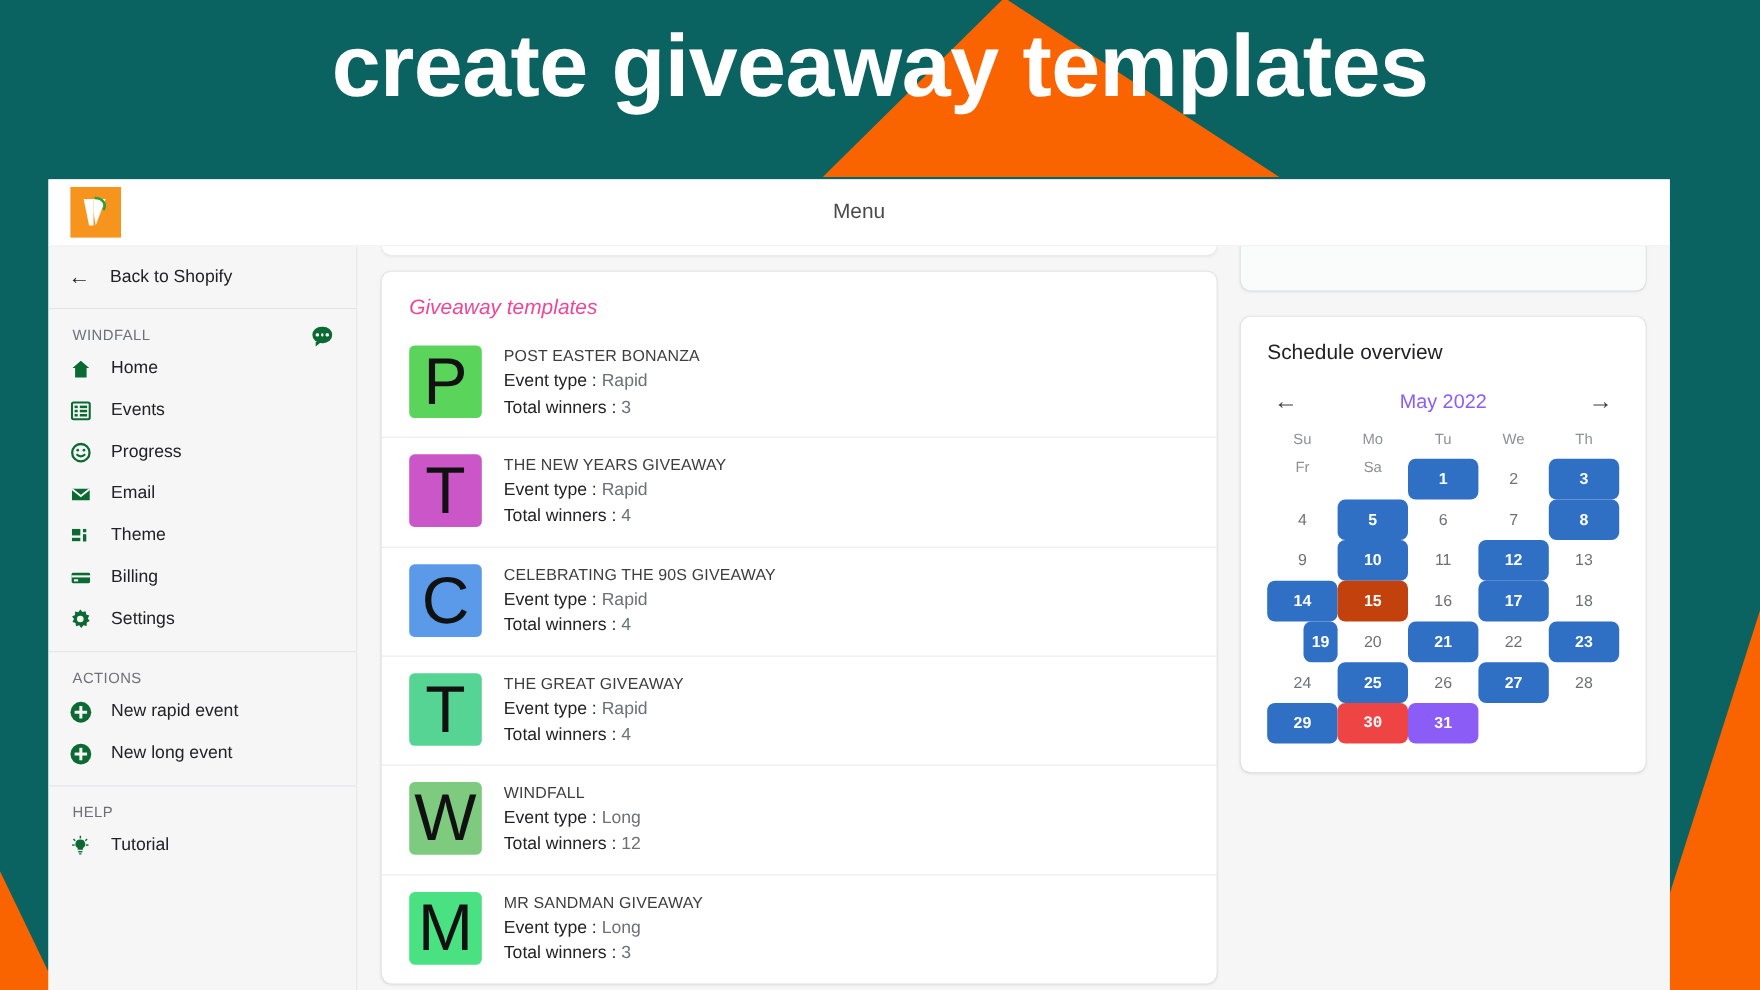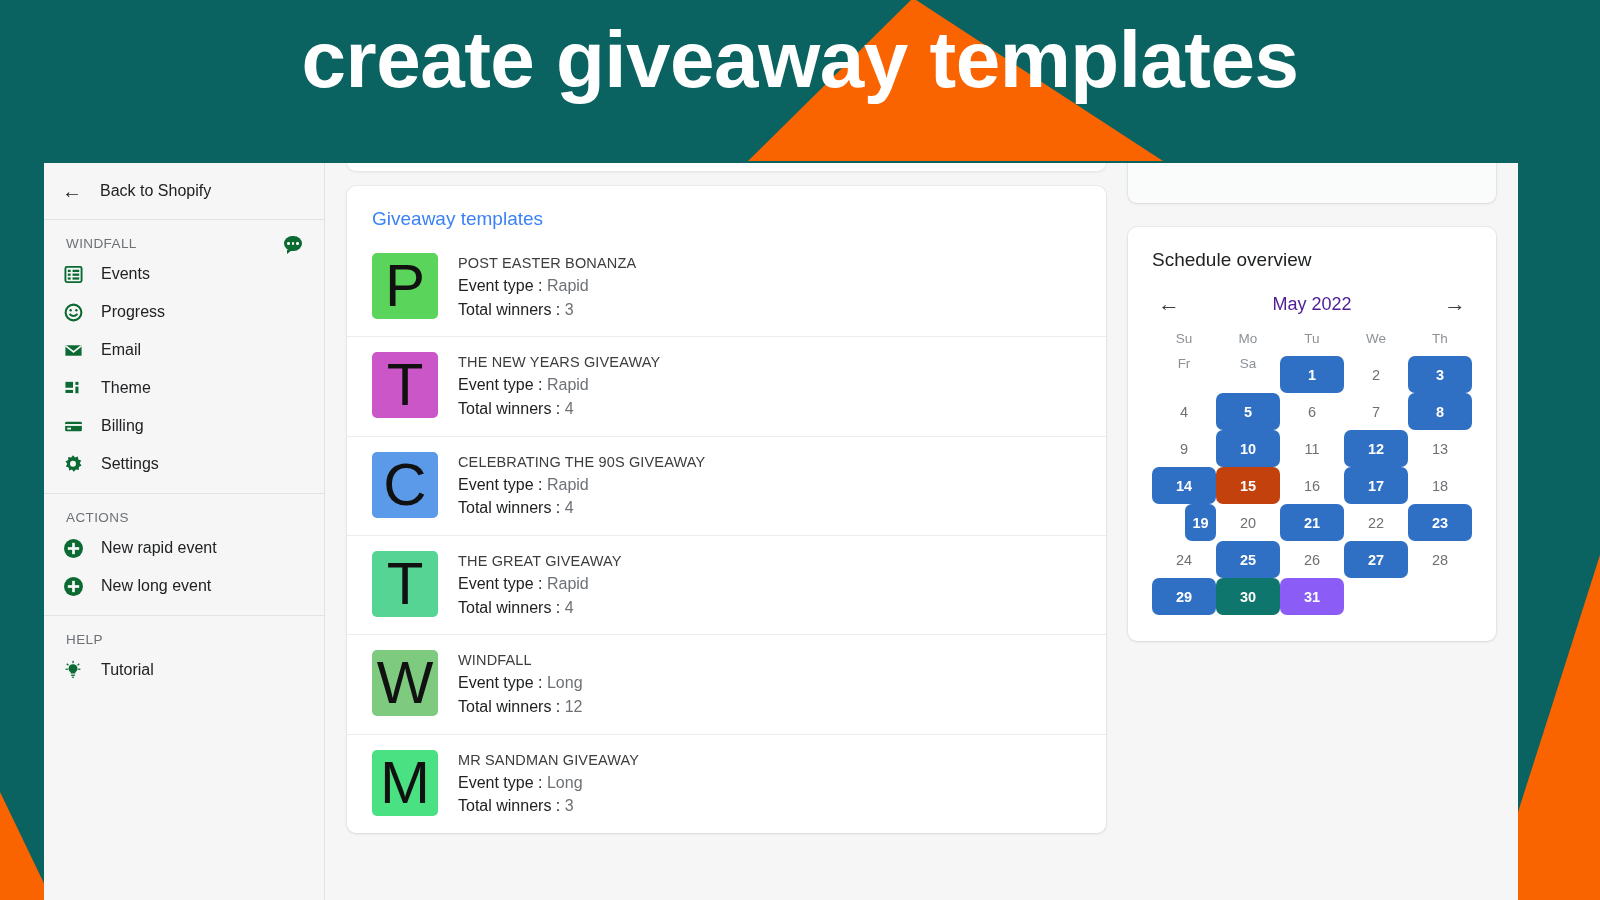--- a/index.html
+++ b/index.html
@@ -184,22 +184,23 @@
     height: 14px;
     margin-top: -6px;
     border-radius: 0 0 9px 9px;
     background: #ffffff;
     box-shadow: 0 1px 3px rgba(63,63,68,0.12);
   }
 
   .templates-card { margin-top: 15px; }
   .card-title {
     font-size: 19px;
-    color: #3b82f6;
+    color: #ec4899;
     padding: 22px 25px 8px 25px;
+    font-style: italic;
   }
 
   .tpl-row {
     display: flex;
     align-items: flex-start;
     gap: 20px;
     padding: 15px 25px 15px 25px;
     border-top: 1px solid #ececec;
     cursor: pointer;
   }
@@ -249,21 +250,21 @@
 
   .cal-nav {
     display: flex; align-items: center; justify-content: space-between;
     margin-bottom: 16px;
     padding: 0 4px;
   }
   .cal-arrow {
     font-size: 22px; color: #3d3d3d; cursor: pointer;
     width: 26px; text-align: center; line-height: 1;
   }
-  .cal-month { font-size: 18px; color: #4c1d95; }
+  .cal-month { font-size: 18px; color: #8b5cf6; }
 
   .cal-grid {
     display: grid;
     grid-template-columns: repeat(5, 1fr);
     row-gap: 0;
   }
   .cal-dow {
     text-align: center;
     font-size: 13.5px;
     color: #8c9196;
@@ -290,20 +291,30 @@
 <div id="stage">
 
   <div class="tri-top"></div>
   <div class="tri-right"></div>
   <div class="tri-left"></div>
 
   <div class="headline">create giveaway templates</div>
 
   <div class="app-window">
 
+    <div class="topbar">
+      <div class="logo-tile">
+        <svg width="30" height="32" viewBox="0 0 30 32" aria-hidden="true">
+          <path d="M4 4 L13 4 L13 28 L9 28 Z" fill="#ffffff"></path>
+          <path d="M13 4 L24 4 L15 28 L13 16 Z" fill="#ffffff"></path>
+          <path d="M14 3 C22 3 25 9 22 14" stroke="#2aa43a" stroke-width="2.4" fill="none"></path>
+        </svg>
+      </div>
+      <div class="topbar-title">Menu</div>
+    </div>
 
     <div class="app-body">
 
       <div class="sidebar">
 
         <div class="side-block" style="padding:6px 0;">
           <div class="back-row">
             <span class="back-arrow">←</span>
             <span>Back to Shopify</span>
           </div>
@@ -312,20 +323,28 @@
         <div class="side-block">
           <div class="side-head">
             <span>WINDFALL</span>
             <span class="chat-bubble">
               <span class="chat-dot"></span>
                 <span class="chat-dot"></span>
                 <span class="chat-dot"></span>
             </span>
           </div>
 
+          <div class="nav-item">
+            <span class="nav-ico">
+              <svg width="19" height="19" viewBox="0 0 20 20">
+                  <path d="M10 2 L18 9 L15.5 9 L15.5 18 L4.5 18 L4.5 9 L2 9 Z" fill="currentColor"></path>
+                </svg>
+            </span>
+            <span>Home</span>
+          </div>
 
           <div class="nav-item">
             <span class="nav-ico">
               <svg width="19" height="19" viewBox="0 0 20 20">
                 <rect x="1.5" y="2" width="17" height="16" rx="1.6" fill="none" stroke="currentColor" stroke-width="2"></rect>
                 <rect x="4" y="5" width="3" height="2.4" fill="currentColor"></rect>
                 <rect x="9" y="5" width="7" height="2.4" fill="currentColor"></rect>
                 <rect x="4" y="9" width="3" height="2.4" fill="currentColor"></rect>
                 <rect x="9" y="9" width="7" height="2.4" fill="currentColor"></rect>
                 <rect x="4" y="13" width="3" height="2.4" fill="currentColor"></rect>
@@ -547,21 +566,21 @@
                 <div class="cal-cell">20</div>
                 <div class="cal-cell on" style="background: rgb(47, 111, 196);">21</div>
                 <div class="cal-cell">22</div>
                 <div class="cal-cell on" style="background: rgb(47, 111, 196);">23</div>
                 <div class="cal-cell">24</div>
                 <div class="cal-cell on" style="background: rgb(47, 111, 196);">25</div>
                 <div class="cal-cell">26</div>
                 <div class="cal-cell on" style="background: rgb(47, 111, 196);">27</div>
                 <div class="cal-cell">28</div>
                 <div class="cal-cell on" style="background: rgb(47, 111, 196);">29</div>
-                <div class="cal-cell on" style="background: #0f766e;">30</div>
+                <div class="cal-cell on" style="background: #ef4444; font-family: Liberation Mono, monospace;">30</div>
                 <div class="cal-cell on" style="background: #8b5cf6;">31</div>
               </div>
           </div>
 
         </div>
 
       </div>
 
     </div>
   </div>

